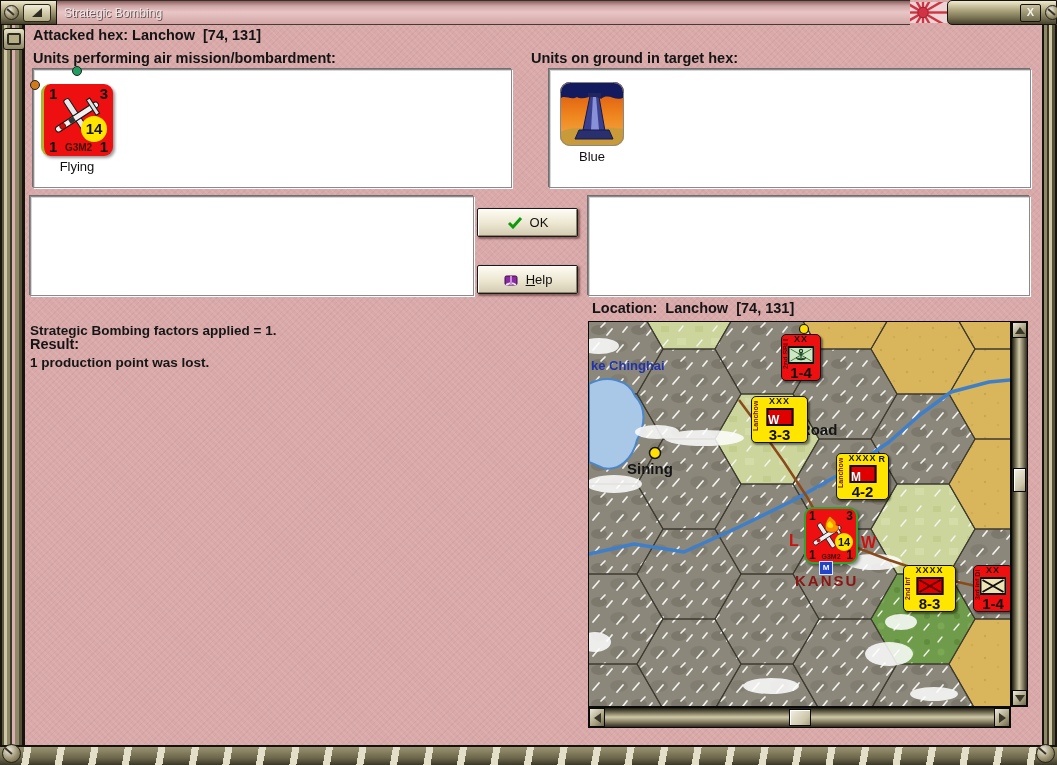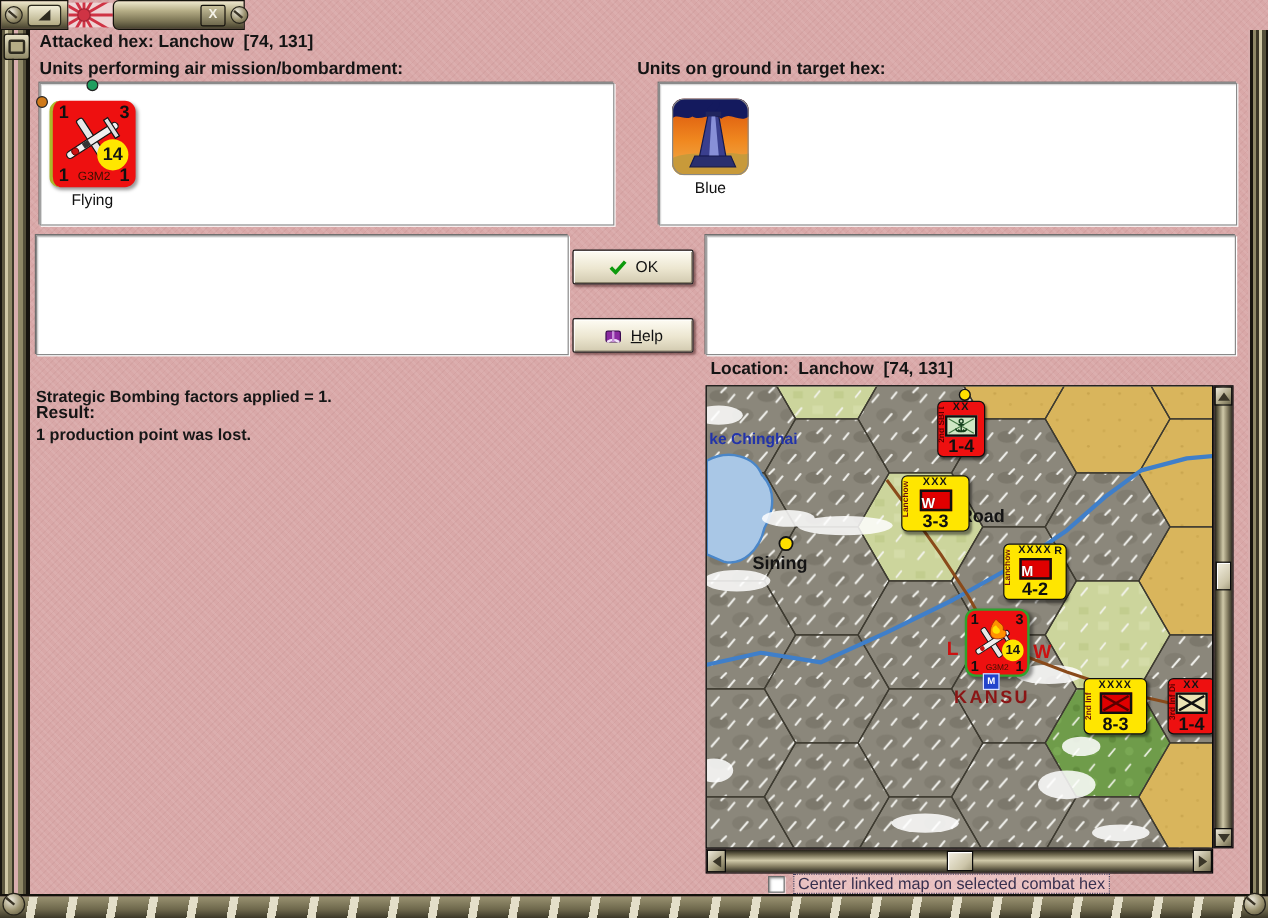--- a/index.html
+++ b/index.html
@@ -44,21 +44,21 @@
     background:linear-gradient(180deg,#fefcf4,#ece6d0 55%,#d2cab0);
     box-shadow:inset 1px 1px 0 #fff,inset -1px -1px 0 #8a846c,1.5px 1.5px 2px rgba(60,20,20,.5);
     display:flex;align-items:center;justify-content:center;gap:7px;font-size:13px;color:#101010;}
   .resline{position:absolute;font-weight:bold;font-size:13.5px;color:#161616;white-space:pre-wrap;z-index:5;}
   
   .aircounter{position:absolute;background:#ee1010;border-radius:9px;box-shadow:2px 2px 3px rgba(0,0,0,.4);}
   .aircounter.dlg{left:7px;top:14px;width:72px;height:72px;border-left:3px solid #aab82a;box-sizing:border-box;}
   .ac-tl,.ac-tr,.ac-bl,.ac-br{position:absolute;font-weight:bold;color:#101010;}
   .dlg .ac-tl{left:5px;top:1px;font-size:15px;} .dlg .ac-tr{right:5px;top:1px;font-size:15px;}
   .dlg .ac-bl{left:5px;bottom:1px;font-size:15px;} .dlg .ac-br{right:5px;bottom:1px;font-size:15px;}
-  .ac-bc{position:absolute;bottom:3px;left:0;right:0;text-align:center;font-weight:normal;color:#3a1000;}
+  .ac-bc{position:absolute;bottom:3px;left:0;right:0;text-align:center;font-weight:bold;color:#3a1000;}
   .dlg .ac-bc{font-size:10px;}
   .ac-badge{position:absolute;border-radius:50%;background:#ffe600;font-weight:bold;color:#141414;text-align:center;}
   .dlg .ac-badge{right:6px;bottom:14px;width:26px;height:26px;font-size:15px;line-height:26px;}
   .dot{position:absolute;border-radius:50%;width:8px;height:8px;border:1px solid #222;z-index:7;}
   .caption{position:absolute;font-size:13px;color:#101010;text-align:center;}
   
   .gcounter{position:absolute;border:1px solid #101010;border-radius:5px;box-shadow:1.5px 2px 2px rgba(0,0,0,.45);z-index:8;box-sizing:border-box;}
   .gc-yellow{background:#ffe600;} .gc-red{background:#ee1010;}
   .gc-size{position:absolute;top:-1px;left:0;right:0;text-align:center;font-weight:bold;font-size:9px;letter-spacing:1px;color:#141414;}
   .gc-flag{position:absolute;top:0;right:3px;font-weight:bold;font-size:9px;color:#141414;}
@@ -102,20 +102,23 @@
 <div class="window">
 
   <div class="titlebar">
     <div class="tb-capL olive">
       <span class="screw"></span>
       <span class="tb-tri">
         <svg width="12" height="11">
             <polygon points="1,10 11,1 11,10" fill="#2e2b20"></polygon>
           </svg>
       </span>
+    </div>
+    <div class="tb-title">
+      <span>Strategic Bombing</span>
     </div>
     <svg class="tb-flag" viewBox="0 0 37 21">
       <rect width="37" height="21" fill="#eed4d4"></rect>
       <g stroke="#cf3344" stroke-width="2.4">
         <line x1="13" y1="10.5" x2="43" y2="10.5"></line>
           <line x1="13" y1="10.5" x2="39" y2="25.5"></line>
         <line x1="13" y1="10.5" x2="28" y2="36.5"></line>
           <line x1="13" y1="10.5" x2="13" y2="40.5"></line>
         <line x1="13" y1="10.5" x2="-2" y2="36.5"></line>
           <line x1="13" y1="10.5" x2="-13" y2="25.5"></line>
@@ -413,18 +416,14 @@
       <div class="sb-btn" style="left:0;top:0;width:16px;height:19px;">
           <span class="tri tri-left"></span>
         </div>
       <div class="sb-thumb" style="left:200px;top:1px;width:22px;height:17px;"></div>
       <div class="sb-btn" style="right:0;top:0;width:16px;height:19px;">
           <span class="tri tri-right"></span>
         </div>
     </div>
   </div>
 
-  <div class="cbrow">
-    <span class="cb"></span>
-    <span class="cblabel">Center linked map on selected combat hex</span>
-  </div>
 
 </div>
 
 </body></html>

